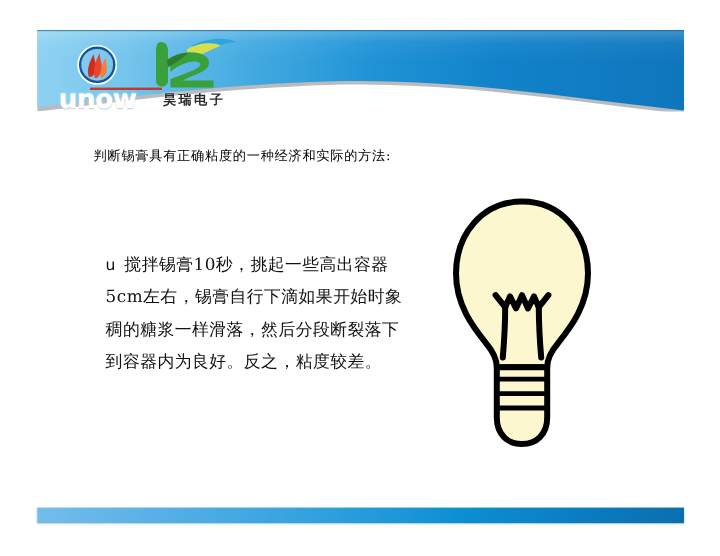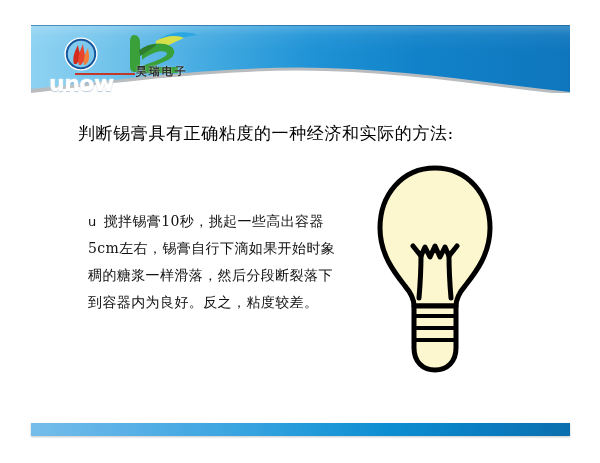--- a/index.html
+++ b/index.html
@@ -92,40 +92,40 @@
 
   
   #logo-haorui {
     margin-left: 8px;
     width: 80px; height: 60px;
     position: relative;
   }
   #haorui-cn {
     position: absolute;
     left: 2px;
-    bottom: 12px;
+    bottom: 0px;
     width: 76px;
     text-align: center;
     font-family: "DejaVu Sans", "Liberation Sans", sans-serif;
     font-size: 11px;
     font-weight: bold;
     color: #2b2b2b;
     letter-spacing: 2px;
     line-height: 1;
     text-shadow: 0 0 2px rgba(255,255,255,0.8);
   }
 
   
   #slide-title {
     position: absolute;
     left: 78px;
     top: 122px;
     width: 470px;
     font-family: "DejaVu Serif", "Liberation Serif", serif;
-    font-size: 17px;
+    font-size: 11px;
     color: #000000;
     letter-spacing: 0.6px;
     white-space: nowrap;
   }
 
   
   #body-block {
     position: absolute;
     left: 88px;
     top: 208px;

